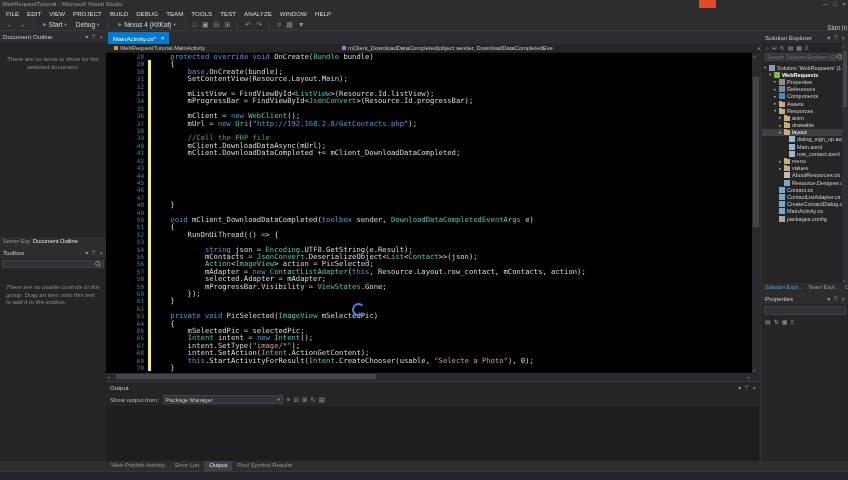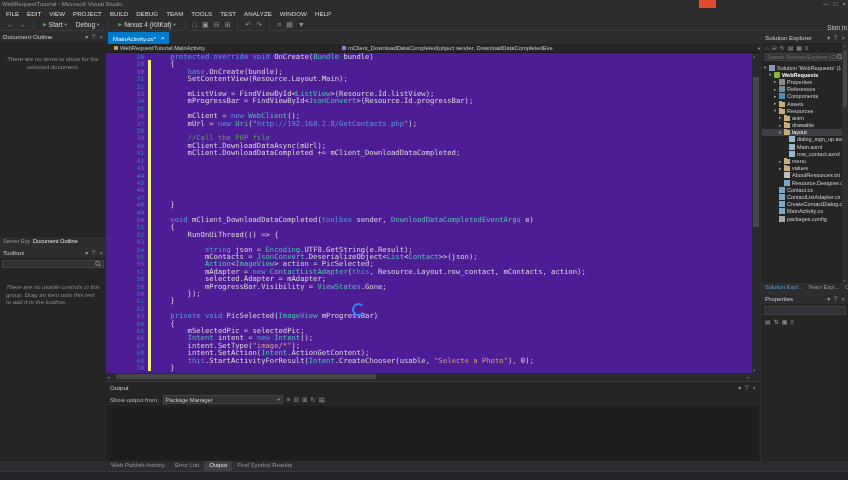--- a/index.html
+++ b/index.html
@@ -48,21 +48,21 @@
   .doc-tab .close{font-size:6px;color:#E8F2FA}
   #breadcrumb{flex:0 0 9px;background:#252526;display:flex;align-items:center;font-size:5.8px;color:#C8C8C8;border-bottom:1px solid #1A1A1A}
   .crumb{display:flex;align-items:center;gap:2px;white-space:nowrap;overflow:hidden}
   #crumb-left{width:232px;flex:none;padding-left:8px}
   #crumb-right{flex:1;padding-left:4px}
   .crumb-icn{width:4px;height:4px;flex:none}
   .crumb-icn.cls{background:#C09B53}
   .crumb-icn.mth{background:#9B7CC8}
   .crumb .dd-arrow{margin-left:2px}
   #crumb-right .sp{flex:1}
-  #code-area{flex:0 0 320px;position:relative;background:#4c1d95;overflow:hidden}
+  #code-area{flex:0 0 320px;position:relative;background:#000000;overflow:hidden}
   .code-row{display:flex;height:7.42px;line-height:7.42px;font-family:"DejaVu Sans Mono",monospace;font-size:7.2px;flex:none}
   .ln{width:38px;flex:none;text-align:right;color:#2B91AF;font-size:6px}
   .chg{width:3px;flex:none;margin-left:4px}
   .chg.on{background:#EFF284}
   .code{white-space:pre;margin-left:2px}
   .seg-p{color:#DCDCDC}.seg-k{color:#569CD6}.seg-t{color:#4EC9B0}
   .seg-s{color:#D69D85}.seg-c{color:#57A64A}
   .seg-u{color:#569CD6;}
   #v-scroll{position:absolute;right:0;top:0;width:8px;height:320px;background:#2A2A2E;font-size:5px;color:#6A6A6E;text-align:center}
   #v-thumb{position:absolute;left:1px;top:24px;width:6px;height:150px;background:#45454A}
@@ -409,21 +409,21 @@
           <span class="code"><span class="seg-p">    }</span></span>
         </div>
         <div class="code-row">
           <span class="ln">62</span>
           <span class="chg on"></span>
           <span class="code"></span>
         </div>
         <div class="code-row">
           <span class="ln">63</span>
           <span class="chg on"></span>
-          <span class="code"><span class="seg-p">    </span><span class="seg-k">private</span><span class="seg-p"> </span><span class="seg-k">void</span><span class="seg-p"> PicSelected(</span><span class="seg-t">ImageView</span><span class="seg-p"> mProgressBar)</span></span>
+          <span class="code"><span class="seg-p">    </span><span class="seg-k">private</span><span class="seg-p"> </span><span class="seg-k">void</span><span class="seg-p"> PicSelected(</span><span class="seg-t">ImageView</span><span class="seg-p"> mSelectedPic)</span></span>
         </div>
         <div class="code-row">
           <span class="ln">64</span>
           <span class="chg on"></span>
           <span class="code"><span class="seg-p">    {</span></span>
         </div>
         <div class="code-row">
           <span class="ln">65</span>
           <span class="chg on"></span>
           <span class="code"><span class="seg-p">        mSelectedPic = selectedPic;</span></span>

